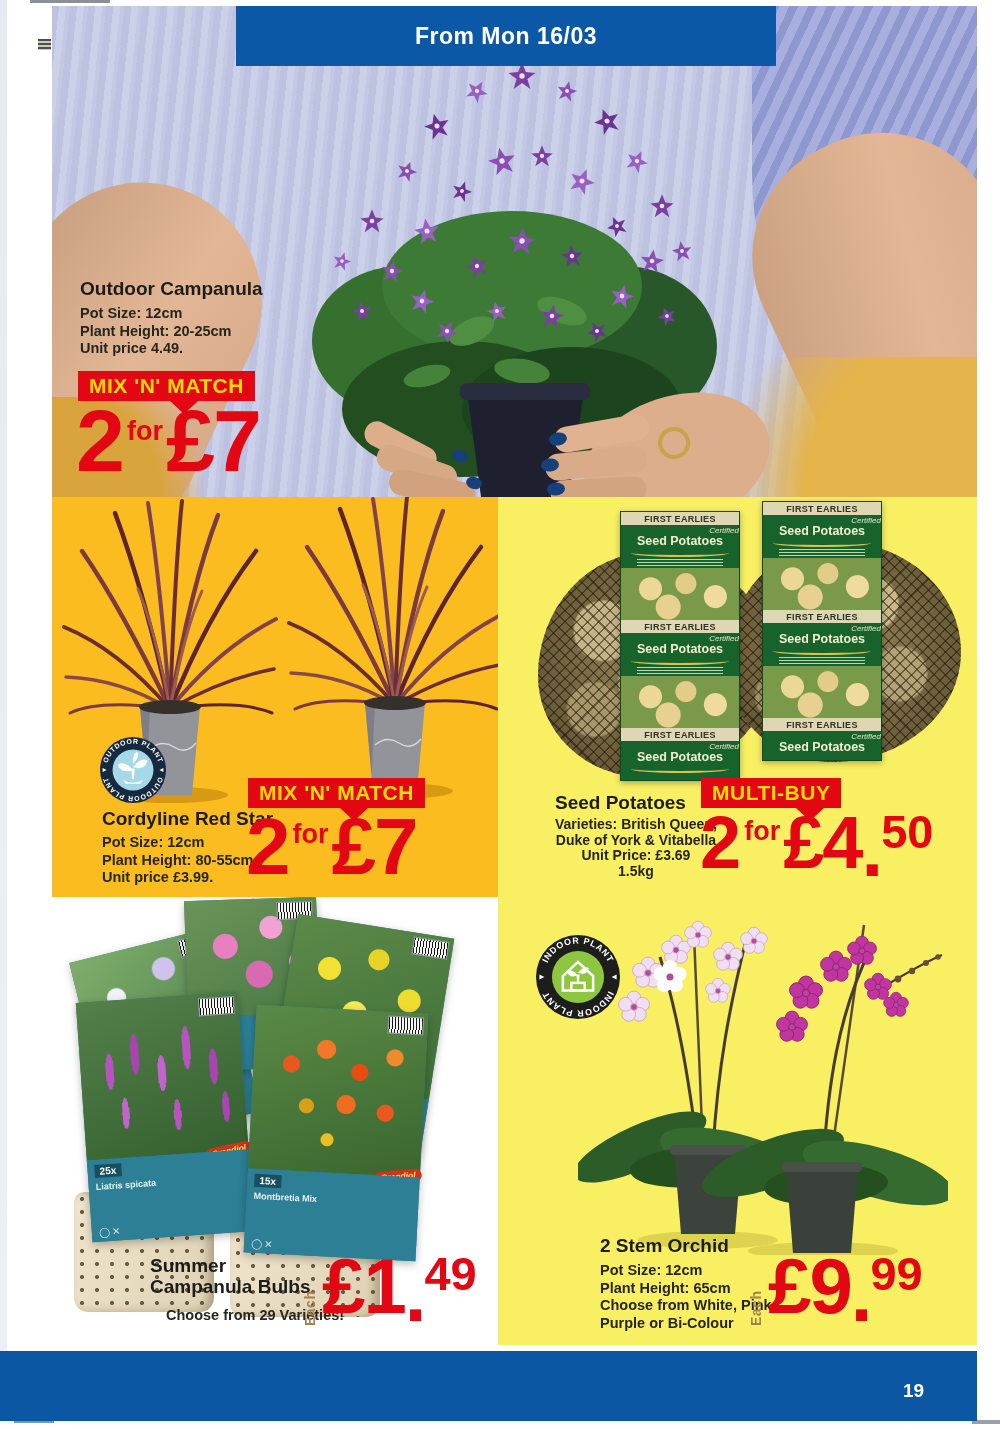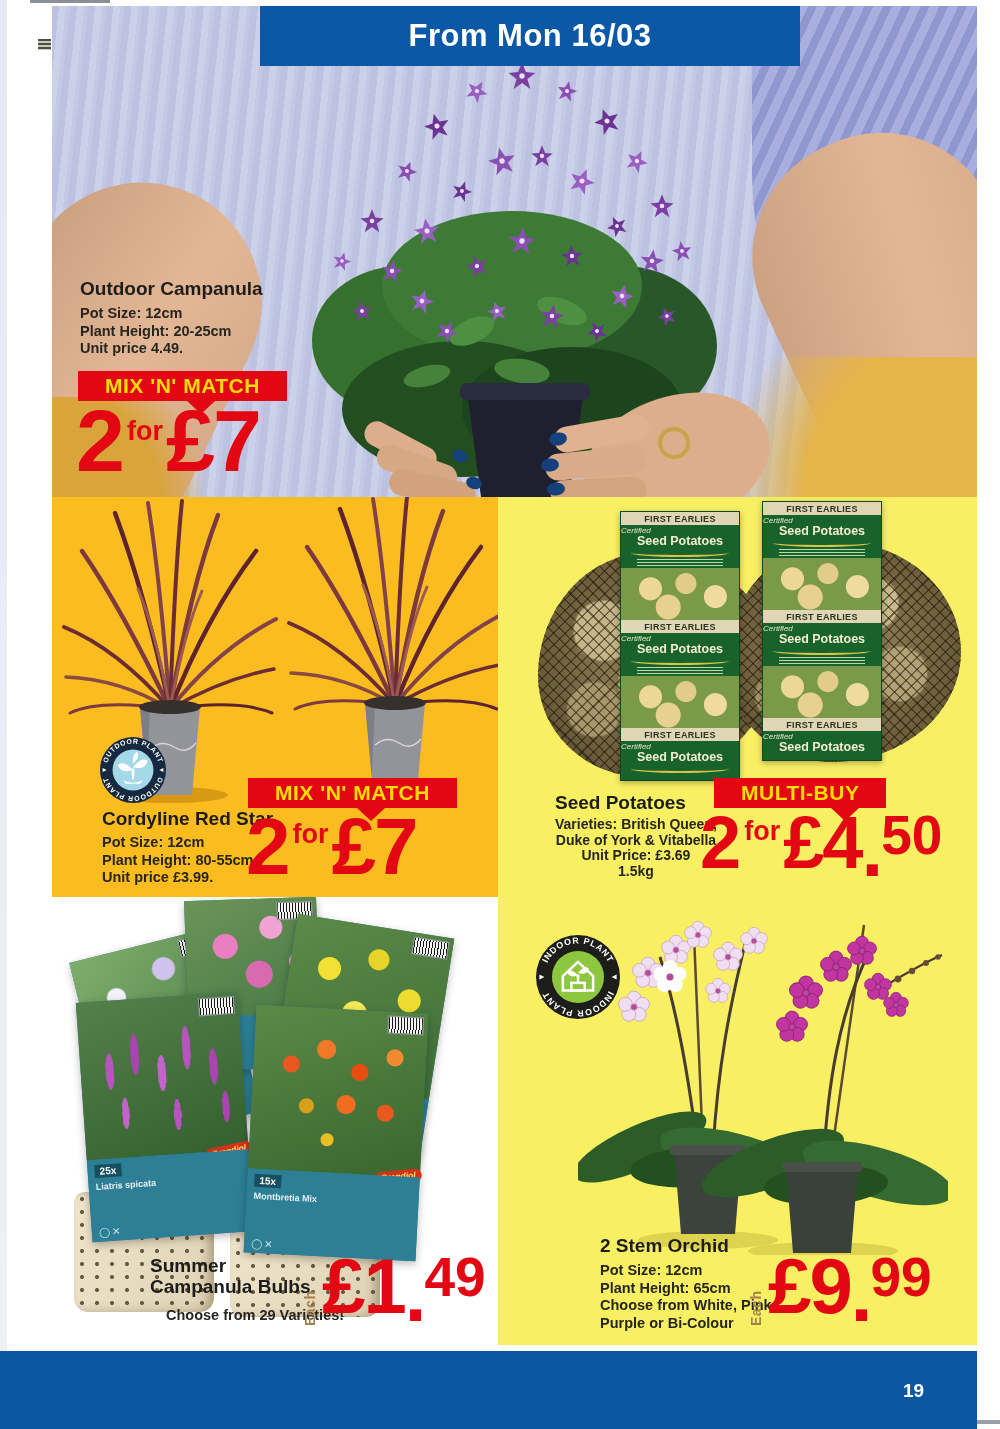--- a/index.html
+++ b/index.html
@@ -22,43 +22,43 @@
     background:repeating-linear-gradient(115deg,#8f97cf 0 8px,#a8aede 8px 17px);
     border-radius:0 0 0 55%;}
   .arm{position:absolute;background:linear-gradient(100deg,#c99f80,#e3b795 55%,#d5a888);border-radius:120px;}
   .arm-l{left:-60px;top:170px;width:240px;height:380px;transform:rotate(25deg);}
   .arm-r{right:-65px;top:120px;width:250px;height:430px;transform:rotate(-25deg);}
   .corner-y-l{position:absolute;left:0;bottom:0;width:170px;height:100px;
     background:radial-gradient(circle at 0% 100%,#d9a43c 0 55%,rgba(217,164,60,0) 78%);}
   .corner-y-r{position:absolute;right:0;bottom:0;width:280px;height:140px;
     background:radial-gradient(circle at 100% 100%,#e5b44a 0 55%,rgba(229,180,74,0) 80%);}
   .banner{position:absolute;left:184px;top:0;width:540px;height:60px;background:#0b58a6;
-    color:#ffffff;font-weight:bold;font-size:31px;text-align:center;line-height:60px;letter-spacing:.5px;margin-left:24px;}
+    color:#ffffff;font-weight:bold;font-size:23px;text-align:center;line-height:60px;letter-spacing:.5px;}
 
   
   .pname{font-weight:bold;font-size:19px;line-height:21px;color:#1c1c1a;}
   .pdetails{font-weight:bold;font-size:14.5px;line-height:17.5px;color:#26261f;}
   .pdetails.tight{line-height:15.5px;font-size:14px;text-align:center;}
 
   
   .offer{position:absolute;background:#e30613;color:#ffdd00;font-weight:bold;
-    font-size:21px;line-height:27px;padding:1px 27px 2px;letter-spacing:.5px;white-space:nowrap;}
+    font-size:21px;line-height:27px;padding:1px 11px 2px;letter-spacing:.5px;white-space:nowrap;}
   .offer::after{content:"";position:absolute;top:100%;left:52%;width:0;height:0;
     border:14px solid transparent;border-top:13px solid #e30613;border-bottom:0;}
   .offer.ptr-right::after{left:68%;}
 
   
   .price{position:absolute;display:flex;align-items:flex-end;color:#e30613;font-weight:bold;white-space:nowrap;}
   .p-qty{font-size:88px;line-height:.76;letter-spacing:-3px;}
   .p-for{font-size:27px;line-height:1;margin:0 3px 30px 5px;}
   .p-amt{font-size:88px;line-height:.76;letter-spacing:-2px;}
   .price.sm .p-qty,.price.sm .p-amt{font-size:80px;}
   .p-main{font-size:78px;line-height:.76;letter-spacing:-2px;}
   .p-dot{font-size:78px;line-height:.55;letter-spacing:-2px;}
-  .p-sup{font-size:55px;line-height:.8;align-self:flex-start;margin-top:-2px;}
+  .p-sup{font-size:47px;line-height:.8;align-self:flex-start;margin-top:-2px;}
   .each{position:absolute;writing-mode:vertical-rl;transform:rotate(180deg);
     font-size:14px;font-weight:bold;color:#a3824e;letter-spacing:.5px;}
 
   
   .panel-orange{left:52px;top:497px;width:446px;height:400px;background:#fbbc20;overflow:hidden;}
   .panel-yellow{left:498px;top:497px;width:479px;height:848px;background:#f8ef63;overflow:hidden;}
   .panel-white{left:52px;top:897px;width:446px;height:448px;background:#ffffff;overflow:hidden;}
 
   
   .mesh{position:absolute;border-radius:48% 52% 55% 45%/55% 50% 50% 45%;
@@ -72,21 +72,21 @@
   .mesh::after{content:"";position:absolute;inset:0;border-radius:inherit;
     background:
      repeating-linear-gradient(45deg,rgba(28,20,6,.5) 0 1.5px,rgba(0,0,0,0) 1.5px 8px),
      repeating-linear-gradient(-45deg,rgba(28,20,6,.5) 0 1.5px,rgba(0,0,0,0) 1.5px 8px);}
 
   
   .pstrip{position:absolute;width:118px;background:#18632b;border:1px solid #0e4a1e;
     overflow:hidden;box-shadow:0 2px 6px rgba(0,0,0,.3);}
   .pl-head{background:#ded6b4;color:#2e3321;font-weight:bold;font-size:9px;text-align:center;
     padding:2px 4px 1px;letter-spacing:.3px;}
-  .pl-cert{color:#e9e5c9;font-size:8px;text-align:left;font-style:italic;padding-top:1px;}
+  .pl-cert{color:#e9e5c9;font-size:8px;text-align:right;font-style:italic;padding-top:1px;}
   .pl-main{color:#f3eed2;font-weight:bold;font-size:12.5px;text-align:center;line-height:13px;}
   .pl-squig{height:6px;margin:1px 10px 0;border-bottom:2px solid #d8c34a;border-radius:50%;}
   .pl-fine{height:7px;margin:2px 16px;
     background:repeating-linear-gradient(180deg,#bcd8a8 0 1px,rgba(0,0,0,0) 1px 3px);}
   .pl-photo{height:52px;margin-top:2px;background:
      radial-gradient(circle at 25% 40%,#ecd796 0 11px,rgba(0,0,0,0) 12px),
      radial-gradient(circle at 55% 30%,#e3cc8a 0 10px,rgba(0,0,0,0) 11px),
      radial-gradient(circle at 80% 55%,#efdb9e 0 11px,rgba(0,0,0,0) 12px),
      radial-gradient(circle at 40% 75%,#e8d190 0 12px,rgba(0,0,0,0) 13px),
      #7a9a4a;}
@@ -102,21 +102,21 @@
   .pk-name{color:#e6f0f5;font-size:9px;font-weight:bold;margin:3px 0 0 7px;}
   .pk-icons{position:absolute;bottom:4px;left:7px;color:#d4e6ee;font-size:10px;letter-spacing:2px;}
   .pk-brand{position:absolute;background:#cf3318;color:#ffe66e;font-size:8.5px;font-style:italic;
     font-weight:bold;padding:1px 6px 2px;border-radius:8px;transform:rotate(-8deg);}
   .pbag{position:absolute;background:
      radial-gradient(circle at 8px 7px,#6b5b43 1.6px,rgba(0,0,0,0) 2.4px),
      linear-gradient(120deg,#f0e5cd,#dfd2b4);
     background-size:15px 13px,100% 100%;border-radius:10px 10px 14px 14px;
     box-shadow:inset -6px 0 10px rgba(90,70,40,.35);}
 
-  .footer{left:0;top:1351px;width:977px;height:78px;background:#0b57a4;}
+  .footer{left:0;top:1351px;width:977px;height:70px;background:#0b57a4;}
   .pageno{position:absolute;left:903px;top:29px;color:#ffffff;font-weight:bold;font-size:19px;}
 </style>
 </head>
 <body>
 
 <div class="page">
 
   <div class="abs edge-strip"></div>
   <div class="abs top-line"></div>
   <div class="abs mini-icon"></div>
@@ -346,21 +346,21 @@
       <div class="pl-main">Seed Potatoes</div>
     </div>
 
     <div class="abs pname" style="left:57px;top:295px">Seed Potatoes</div>
     <div class="abs pdetails tight" style="left:57px;top:320px">
       <div>Varieties: British Queen,</div>
       <div>Duke of York &amp; Vitabella</div>
       <div>Unit Price: £3.69</div>
       <div>1.5kg</div>
     </div>
-    <div class="offer ptr-right" style="left:216px;top:281px">MULTI-BUY</div>
+    <div class="offer ptr-right" style="left:203px;top:281px">MULTI-BUY</div>
     <div class="price" style="left:202px;top:318px">
       <span class="p-main" style="font-size:74px">2</span>
       <span class="p-for" style="margin-bottom:26px">for</span>
       <span class="p-main" style="font-size:74px">£4</span>
       <span class="p-dot">.</span>
       <span class="p-sup">50</span>
     </div>
 
     <svg style="position:absolute;left:38px;top:438px" width="84" height="84" viewBox="0 0 100 100">
       <defs>

